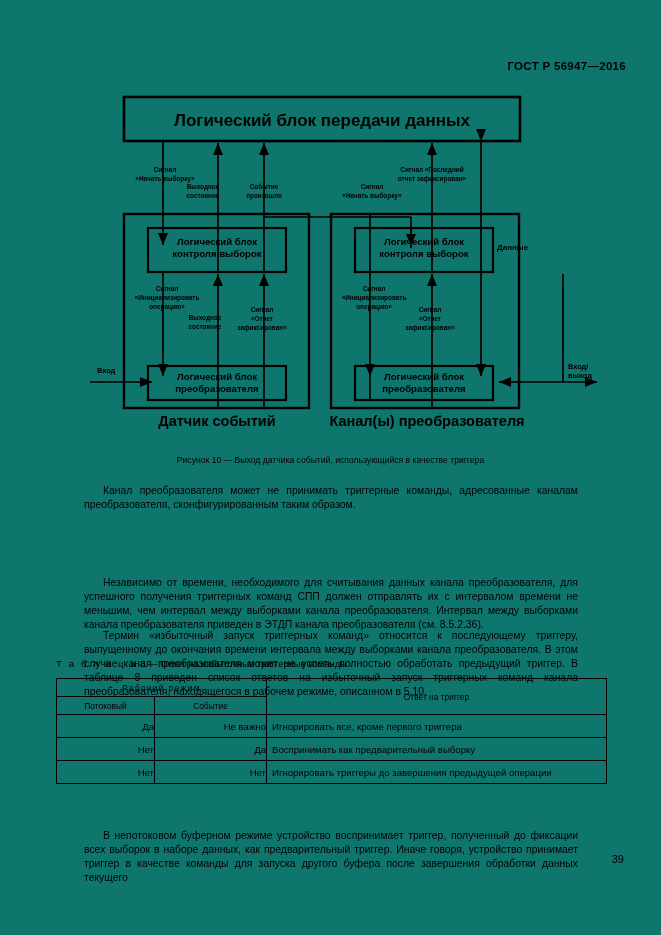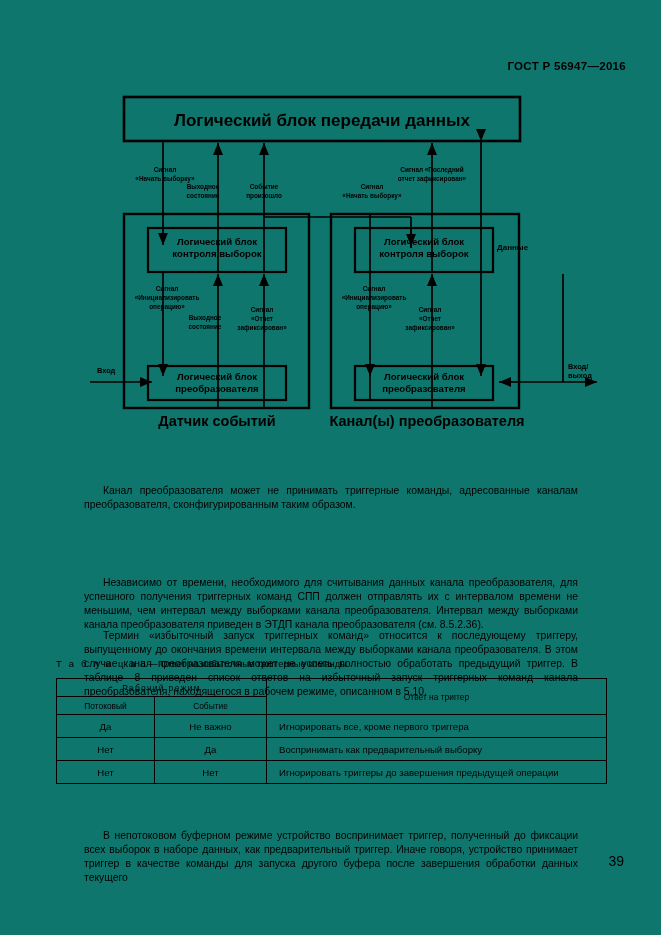--- a/index.html
+++ b/index.html
@@ -105,36 +105,37 @@
     font-size: 8.4px;
     height: 17px;
   }
   #tbl8 .h .sp2 { letter-spacing: 1.4px; }
   #tbl8 .ans-head {
     font-size: 8.4px;
   }
   #tbl8 .cell {
     font-size: 9.6px;
     height: 22px;
+    text-align: right;
   }
   #tbl8 .ans {
     font-size: 9.6px;
     text-align: left;
-    padding-left: 12px;
+    padding-left: 5px;
   }
   #tbl8 col.c1 { width: 98px; }
   #tbl8 col.c2 { width: 112px; }
   #tbl8 col.c3 { width: 340px; }
 
   
   .page-num {
     position: absolute;
     right: 37px;
     top: 853px;
-    font-size: 14px;
+    font-size: 11px;
   }
 </style>
 </head>
 <body>
 
 <div id="page">
 
   <div class="std-header">ГОСТ Р 56947—2016</div>
 
   <div id="figure">
@@ -260,20 +261,21 @@
       <text x="97" y="285" font-family="Liberation Sans, sans-serif" font-size="7.4" font-weight="bold" text-anchor="start" fill="#000">Вход</text>
 
       <text x="568" y="281" font-family="Liberation Sans, sans-serif" font-size="7.4" font-weight="bold" text-anchor="start" fill="#000">Вход/</text>
       <text x="568" y="290" font-family="Liberation Sans, sans-serif" font-size="7.4" font-weight="bold" text-anchor="start" fill="#000">выход</text>
 
       <text x="217" y="338" font-family="Liberation Sans, sans-serif" font-size="14.5" font-weight="bold" text-anchor="middle" fill="#000">Датчик событий</text>
       <text x="427" y="338" font-family="Liberation Sans, sans-serif" font-size="14.5" font-weight="bold" text-anchor="middle" fill="#000">Канал(ы) преобразователя</text>
     </svg>
   </div>
 
+  <div class="fig-caption">Рисунок 10 — Выход датчика событий, использующийся в качестве триггера</div>
 
   <div class="body-block" id="para1">
     <p class="ind">Канал преобразователя может не принимать триггерные команды, адресованные каналам преобразователя, сконфигурированным таким образом.</p>
   </div>
 
 
   <div class="body-block" id="para3">
     <p class="ind">Независимо от времени, необходимого для считывания данных канала преобразователя, для успешного получения триггерных команд СПП должен отправлять их с интервалом времени не меньшим, чем интервал между выборками канала преобразователя. Интервал между выборками канала преобразователя приведен в ЭТДП канала преобразователя (см. 8.5.2.36).</p>
   </div>
 

